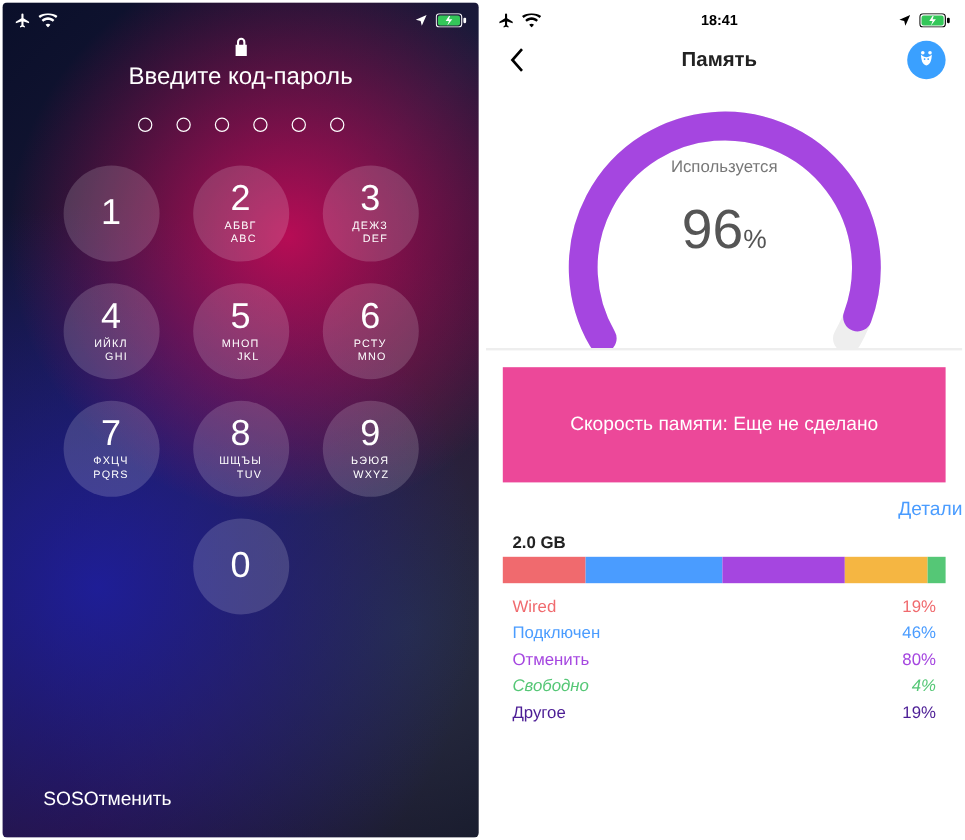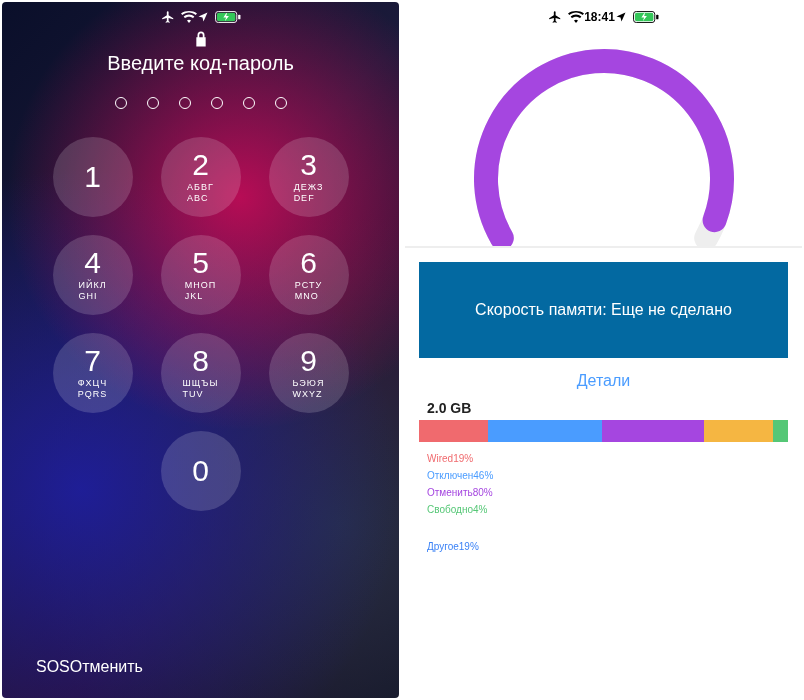--- a/index.html
+++ b/index.html
@@ -21,21 +21,21 @@
   .lock {
     background:
       radial-gradient(circle at 60% 28%, rgba(210,10,90,0.85) 0%, rgba(210,10,90,0) 42%),
       radial-gradient(circle at 20% 70%, rgba(30,30,160,0.9) 0%, rgba(30,30,160,0) 55%),
       radial-gradient(circle at 85% 75%, rgba(40,50,70,0.9) 0%, rgba(40,50,70,0) 50%),
       linear-gradient(135deg, #0a0f2a 0%, #1b1a3a 40%, #2a1030 70%, #101020 100%);
     color: #fff;
   }
   .status {
     height: 26px; padding: 4px 10px 0 10px;
-    display: flex; justify-content: center; align-items: center;
+    display: flex; justify-content: space-between; align-items: center;
     font-size: 12px;
   }
   .status-left, .status-right { display: flex; align-items: center; gap: 6px; }
   .status svg { display: block; }
   .lock-icon-row { text-align: center; margin-top: 2px; }
   .prompt { text-align: center; }
   .prompt h1 { font-size: 20px; font-weight: 500; }
   .prompt p { font-size: 13px; opacity: 0.92; margin-top: 6px; line-height: 1.35; }
   .dots { display: flex; justify-content: center; gap: 20px; margin-top: 22px; }
   .dot {
@@ -50,21 +50,21 @@
     gap: 18px 28px;
     justify-content: center;
   }
   .key {
     width: 80px; height: 80px; border-radius: 50%;
     background: rgba(255,255,255,0.16);
     display: flex; flex-direction: column; align-items: center; justify-content: center;
     cursor: pointer;
   }
   .key .num { font-size: 30px; font-weight: 300; line-height: 1; }
-  .key .let { font-size: 9px; letter-spacing: 1px; margin-top: 2px; text-align:left; line-height:1.2;}
+  .key .let { font-size: 9px; letter-spacing: 1px; margin-top: 2px; text-align:right; line-height:1.2;}
   .key0 { grid-column: 2; }
   .bottom-actions {
     position: absolute; bottom: 22px; left: 0; right: 0;
     display: flex; justify-content: flex-start; padding: 0 34px;
     font-size: 16px;
   }
   
   .mem { background:#fff; color:#222; }
   .mem .status { color:#000; }
   .mem-header {
@@ -83,33 +83,33 @@
     border-bottom: 2px solid #eee;
   }
   .gauge-wrap { transform: translateY(44px); }
   .gauge-text {
     position:absolute; left:0; right:0; top:58px; text-align:center;
   }
   .gauge-text .lbl { font-size:14px; color:#777; }
   .gauge-text .val { font-size:46px; color:#555; margin-top:18px; }
   .gauge-text .val .pct { font-size:22px; }
   .speed-card {
-    margin: 14px; height: 96px; background:#0369a1;
+    margin: 14px; height: 96px; background:#ec4899;
     display:flex; align-items:center; justify-content:center;
     color:#fff; font-size:16px;
   }
-  .details-title { text-align:center; color:#4a9cff; font-size:16px; margin-top:14px;}
+  .details-title { text-align:right; color:#4a9cff; font-size:16px; margin-top:14px;}
   .total { padding: 10px 22px 4px 22px; font-size:14px; font-weight:600;}
   .bar {
     height:22px; margin: 0 14px; display:flex; border-radius:0;
   }
   .seg { height:100%; }
   .legend { margin: 8px 22px 0 22px; }
   .legend-row {
-    display:flex; font-size:10px;
+    display:flex; justify-content:space-between; font-size:14px;
     padding: 3px 0;
   }
 </style>
 </head>
 <body>
 
 <div class="phone lock">
   <div class="status">
     <div class="status-left">
       <span>
@@ -231,28 +231,51 @@
         <svg width="26" height="12" viewBox="0 0 28 13">
             <rect x="0.5" y="0.5" width="23" height="12" rx="3" fill="none" stroke="#000"></rect>
             <rect x="2" y="2" width="20" height="9" rx="2" fill="#34c759"></rect>
             <rect x="25" y="4" width="2.5" height="5" rx="1" fill="#000"></rect>
             <path d="M12 2.5L9 7h3l-1.5 4 4.5-5.5h-3L13 2.5z" fill="#fff"></path>
           </svg>
       </span>
     </div>
   </div>
 
+  <div class="mem-header">
+    <div class="back-btn">
+      <svg width="14" height="20" viewBox="0 0 12 20" fill="none" stroke="#000" stroke-width="2.2">
+          <path d="M10 1L2 10l8 9"></path>
+        </svg>
+    </div>
+    <div class="mem-title">Память</div>
+    <div class="avatar">
+      <svg width="18" height="18" viewBox="0 0 24 24" fill="#fff">
+          <circle cx="8" cy="4" r="2"></circle>
+          <circle cx="16" cy="4" r="2"></circle>
+          <path d="M6 6c0 6 2 12 6 12s6-6 6-12c-2 2-4 3-6 3s-4-1-6-3z"></path>
+          <circle cx="10" cy="11" r="1" fill="#3aa0ff"></circle>
+          <circle cx="14" cy="11" r="1" fill="#3aa0ff"></circle>
+        </svg>
+    </div>
+  </div>
 
   <div class="gauge-area">
     <div class="gauge-wrap">
       <svg id="gauge-svg" width="280" height="280" viewBox="0 0 280 280">
           <path d="M 37.80900235343623 199 A 118 118 0 1 1 242.1909976465638 198.99999999999991" stroke="#eee" stroke-width="24" fill="none" stroke-linecap="round"></path>
           <path d="M 37.80900235343623 199 A 118 118 0 1 1 250.59927476004322 181.13150158397417" stroke="#a546e0" stroke-width="24" fill="none" stroke-linecap="round"></path>
         </svg>
     </div>
+    <div class="gauge-text">
+      <div class="lbl">Используется</div>
+      <div class="val">
+        <span>96</span><span class="pct">%</span>
+      </div>
+    </div>
   </div>
 
   <div class="speed-card">
     <span>Скорость памяти: Еще не сделано</span>
   </div>
 
   <div class="details-title">Детали</div>
   <div class="total">2.0 GB</div>
 
   <div class="bar" id="bar">
@@ -262,29 +285,29 @@
       <div class="seg" style="width: 18.8119%; background: rgb(245, 182, 66);"></div>
       <div class="seg" style="width: 3.9604%; background: rgb(85, 199, 118);"></div>
     </div>
 
   <div class="legend" id="legend">
       <div class="legend-row" style="color: rgb(240, 106, 110);">
         <span>Wired</span>
         <span>19%</span>
       </div>
       <div class="legend-row" style="color: rgb(74, 156, 255);">
-        <span>Отключен</span>
+        <span>Подключен</span>
         <span>46%</span>
       </div>
       <div class="legend-row" style="color: rgb(165, 70, 224);">
         <span>Отменить</span>
         <span>80%</span>
       </div>
-      <div class="legend-row" style="color: rgb(85, 199, 118);">
+      <div class="legend-row" style="color: rgb(85, 199, 118); font-style: italic;">
         <span>Свободно</span>
         <span>4%</span>
       </div>
-      <div class="legend-row" style="color: #3b82f6; margin-top: 20px;">
+      <div class="legend-row" style="color: #4c1d95;">
         <span>Другое</span>
         <span>19%</span>
       </div>
     </div>
 </div>
 
 </body></html>

